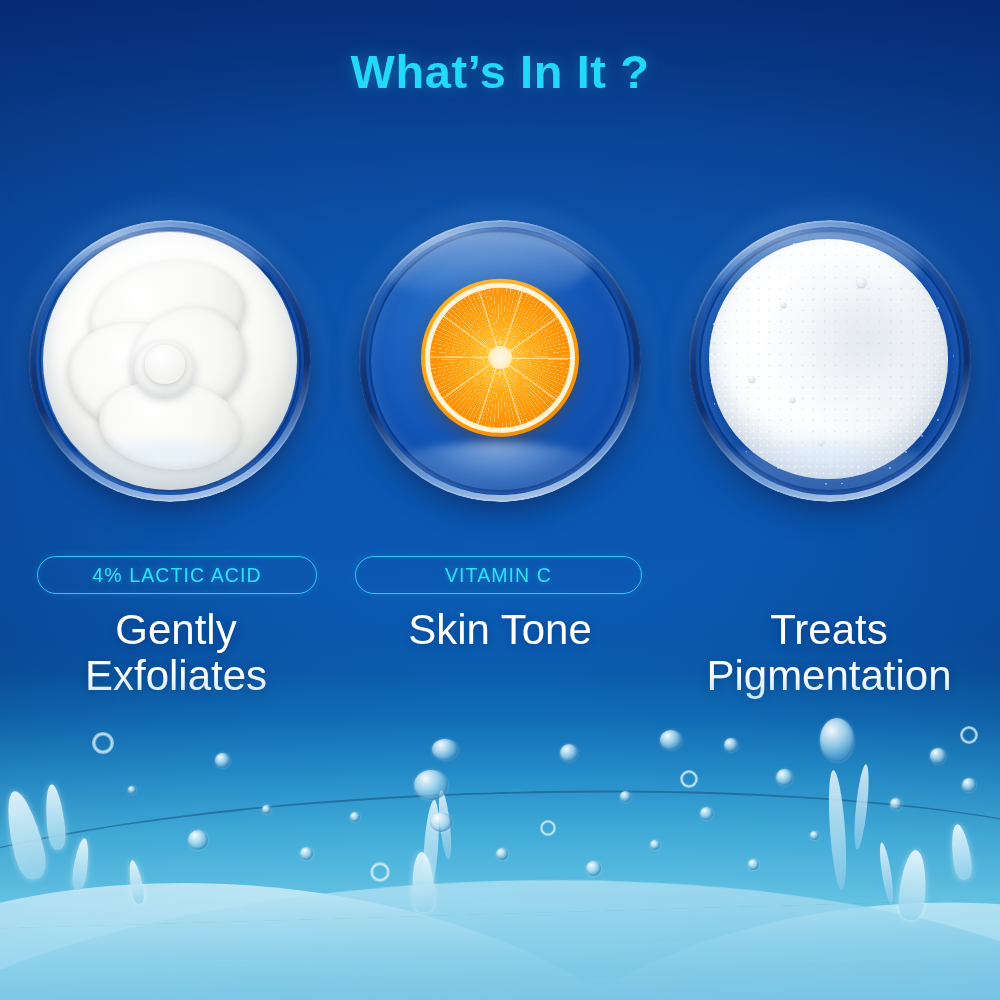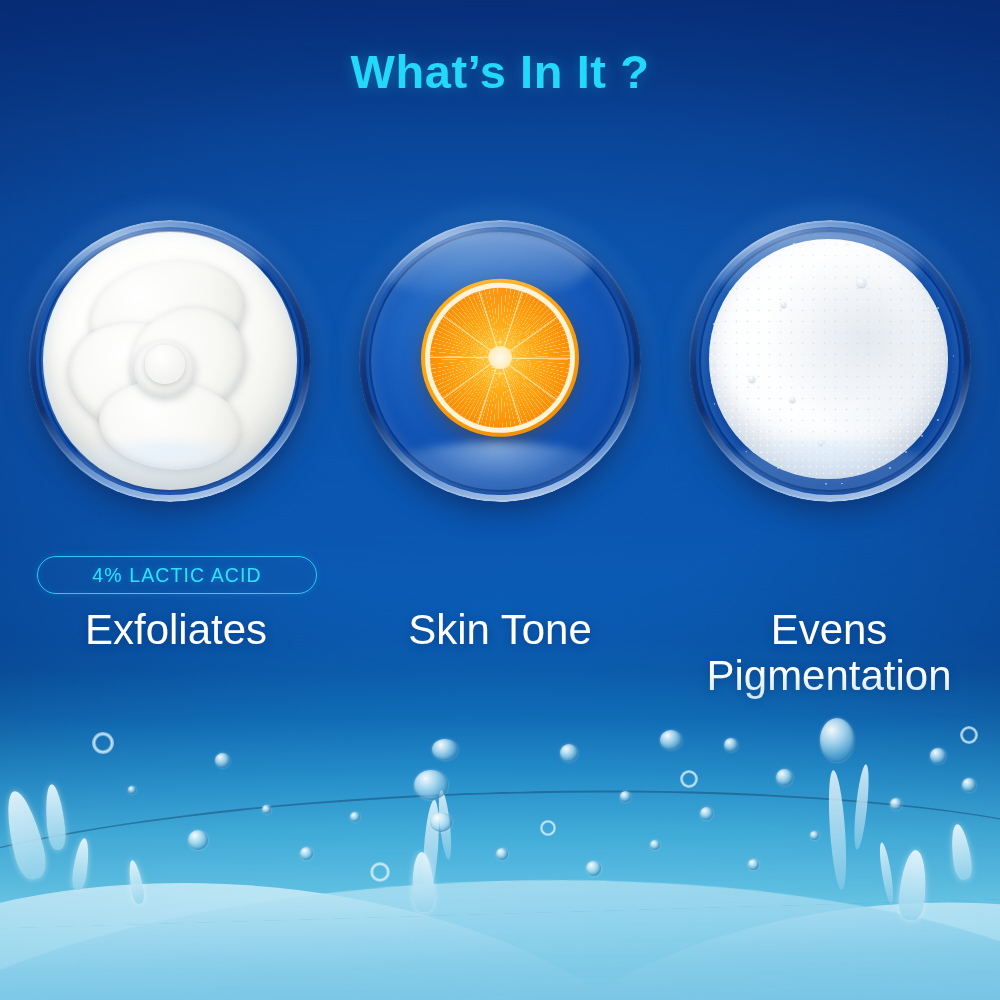--- a/index.html
+++ b/index.html
@@ -468,31 +468,33 @@
         <div class="rim-inner"></div>
         <div class="rim"></div>
         <div class="rim-hl"></div>
         <div class="rim-base"></div>
       </div>
     </div>
   </div>
 
   <div class="pill-row">
     <div class="pill p0">4% LACTIC ACID</div>
+    <div class="pill p1">VITAMIN C</div>
   </div>
 
   <div class="benefit-row">
     <div class="benefit b0">
+      <span class="ln">Gently</span>
       <span class="ln">Exfoliates</span>
     </div>
     <div class="benefit b1">
       <span class="ln">Skin Tone</span>
     </div>
     <div class="benefit b2">
-      <span class="ln">Evens</span>
+      <span class="ln">Treats</span>
       <span class="ln">Pigmentation</span>
     </div>
   </div>
 
   <div class="water">
     <div class="water-grad"></div>
 
     <div class="wave wave-b"></div>
     <div class="wave wave-c"></div>
     <div class="wave wave-a"></div>

